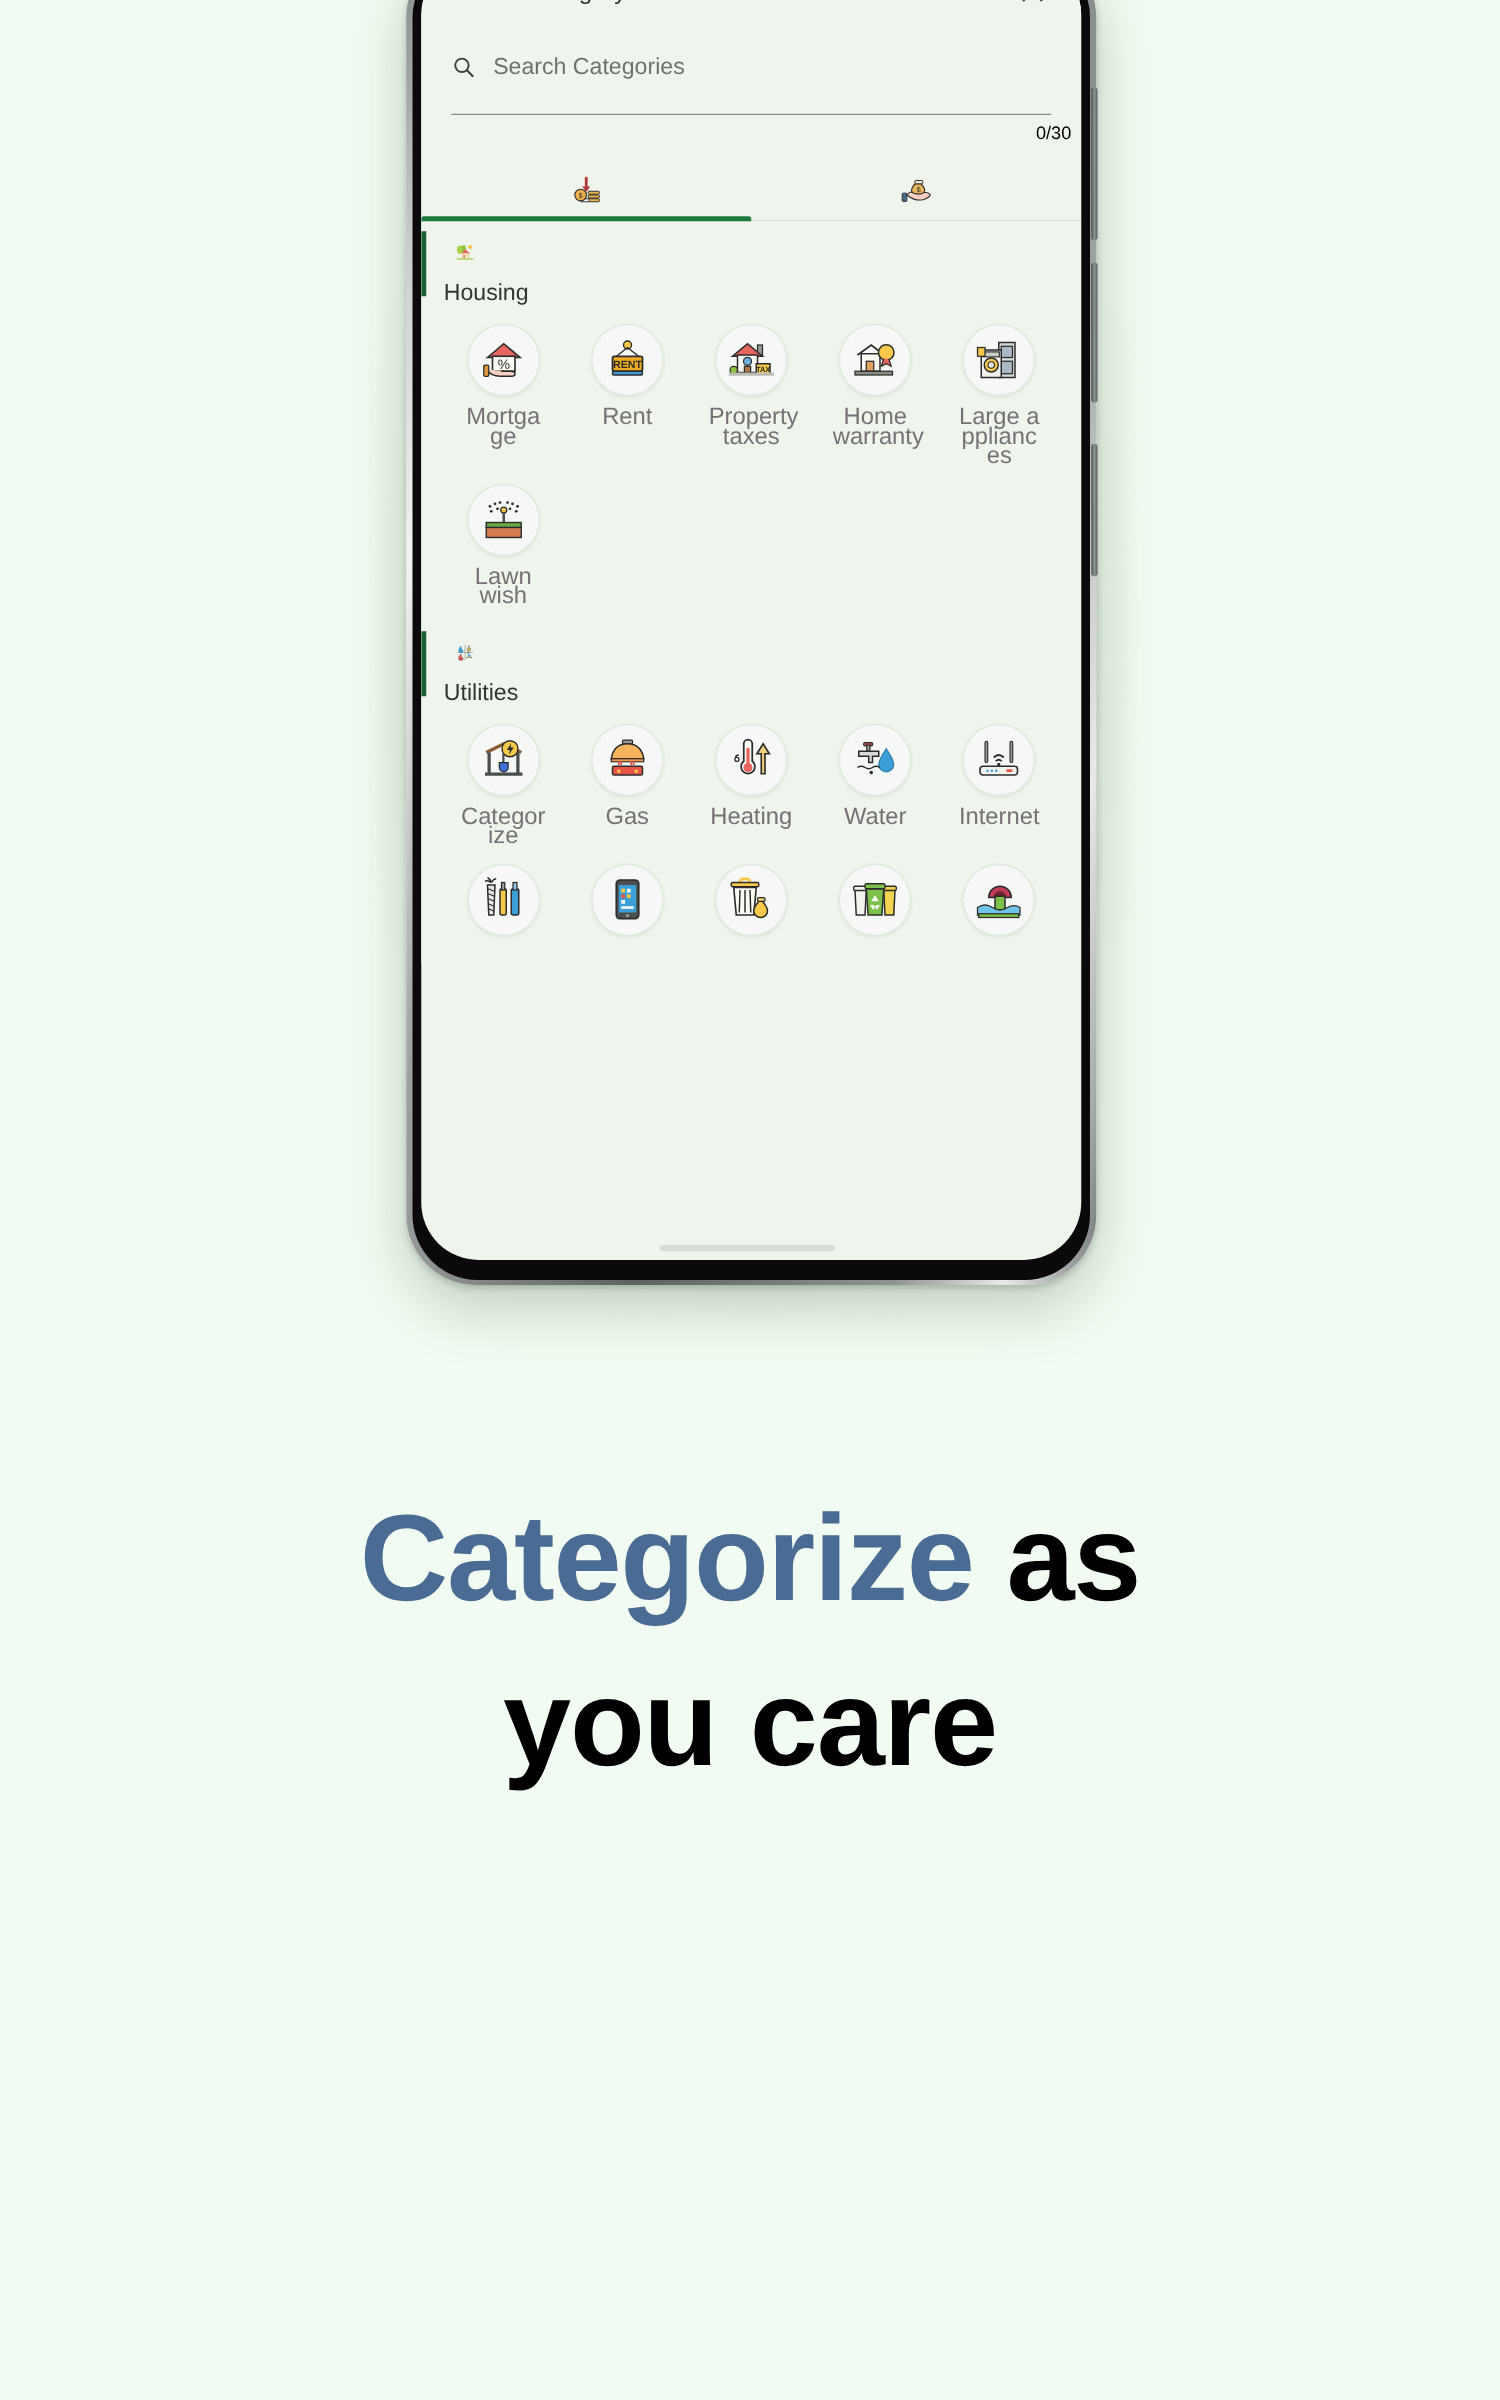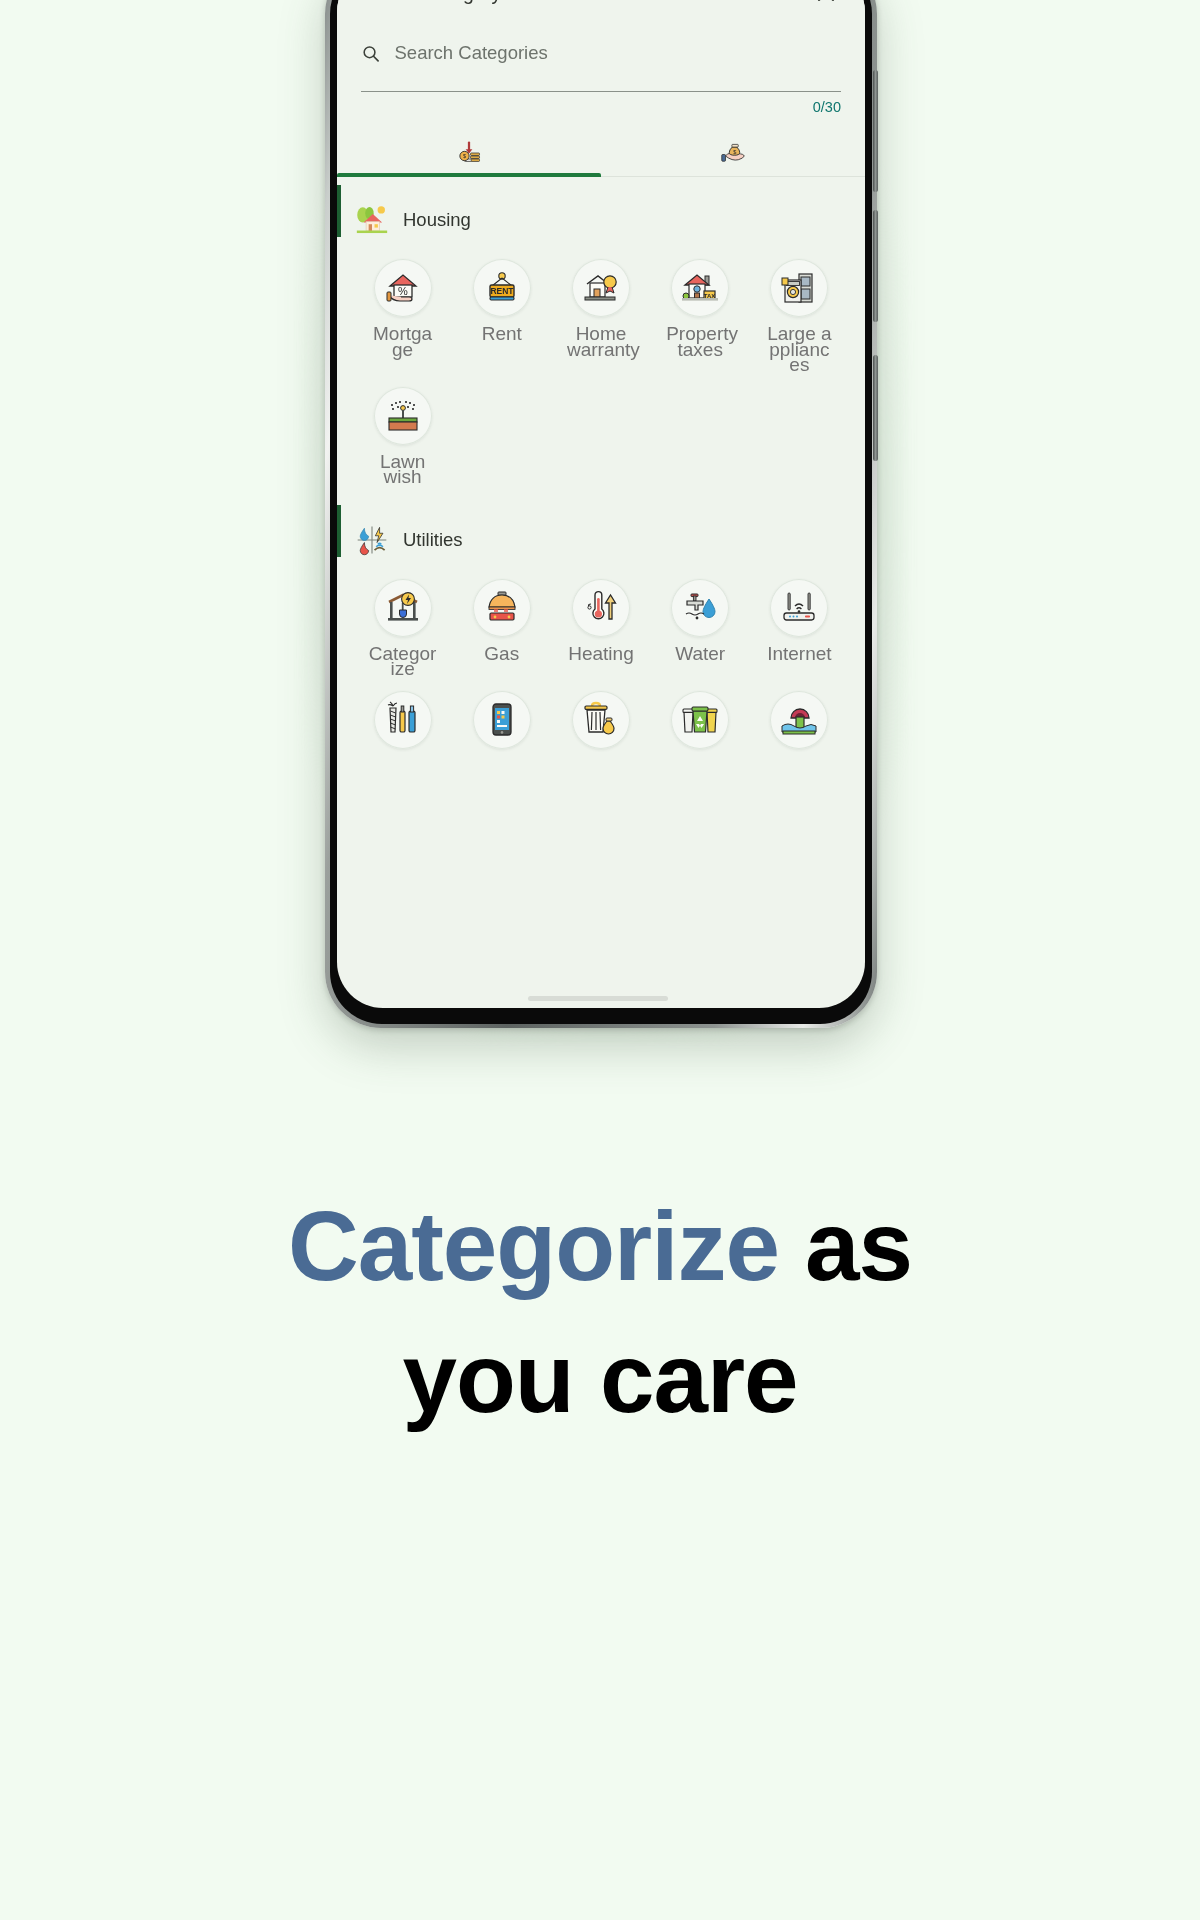--- a/index.html
+++ b/index.html
@@ -125,23 +125,23 @@
     background: transparent;
     font-family: "Liberation Sans", sans-serif;
     font-size: 18.5px;
     color: #31352f;
     width: 100%;
   }
   .search-input::placeholder { color: #6d736c; }
 
   .counter {
     text-align: right;
-    margin: 7px 24px 0 0;
+    margin: 7px 8px 0 0;
     font-size: 14.5px;
-    color: #0f766e;
+    color: #000000;
   }
 
   
   .tabs {
     display: flex;
     margin-top: 15px;
     border-bottom: 1.2px solid #dde3db;
     position: relative;
   }
   .tab {
@@ -168,24 +168,24 @@
   }
   .section-accent {
     position: absolute;
     left: 0; top: 8px;
     width: 4px;
     height: 52px;
     background: #1d5e32;
   }
   .section-head {
     display: flex;
-    align-items: center;
     gap: 14px;
     padding-left: 18px;
     height: 50px;
+    flex-direction: column;
   }
   .section-name {
     font-size: 18.5px;
     color: #31352f;
   }
 
   
   .cat-grid {
     display: grid;
     grid-template-columns: repeat(5, 1fr);
@@ -339,46 +339,46 @@
                 <text x="20" y="26" font-size="8.5" font-weight="bold" text-anchor="middle" fill="#2b2b2b" font-family="Liberation Sans, sans-serif">RENT</text>
               </svg>
             </div>
             <div class="cat-label nb">Rent</div>
           </div>
 
 
           <div class="cat-item">
             <div class="cat-bubble">
               <svg width="40" height="40" viewBox="0 0 40 40">
-                <path d="M6 16 L17 8 L26 15" fill="none" stroke="#2b2b2b" stroke-width="1.4"></path>
-                <rect x="9" y="15" width="15" height="14" fill="#fbfbf6" stroke="#2b2b2b" stroke-width="1.2"></rect>
-                <rect x="13" y="21" width="6" height="8" fill="#e2a25c" stroke="#2b2b2b" stroke-width="1"></rect>
-                <circle cx="29" cy="14" r="6.2" fill="#f6c94b" stroke="#2b2b2b" stroke-width="1.2"></circle>
-                <path d="M27 19 l-2 6 l4 -2 l4 2 l-2 -6" fill="#e8655e" stroke="#2b2b2b" stroke-width="1"></path>
-                <rect x="4" y="29" width="30" height="3" fill="#8a8f86" stroke="#2b2b2b" stroke-width="1"></rect>
-              </svg>
-            </div>
-            <div class="cat-label nb">Home warranty</div>
-          </div>
-
-          <div class="cat-item">
-            <div class="cat-bubble">
-              <svg width="40" height="40" viewBox="0 0 40 40">
                 <rect x="25" y="8" width="4" height="9" fill="#9a9a94" stroke="#2b2b2b" stroke-width="1"></rect>
                 <path d="M5 17 L17 7 L29 17 Z" fill="#e8655e" stroke="#2b2b2b" stroke-width="1.3"></path>
                 <rect x="9" y="16" width="16" height="14" fill="#fbfbf6" stroke="#2b2b2b" stroke-width="1.2"></rect>
                 <circle cx="17" cy="21" r="3.2" fill="#6fb2dd" stroke="#2b2b2b" stroke-width="1"></circle>
                 <rect x="14.5" y="25" width="5" height="5" fill="#b0754a" stroke="#2b2b2b" stroke-width="1"></rect>
                 <rect x="24" y="23" width="11" height="8" fill="#f6c94b" stroke="#2b2b2b" stroke-width="1.2"></rect>
                 <text x="29.5" y="29.5" font-size="6" font-weight="bold" text-anchor="middle" fill="#2b2b2b" font-family="Liberation Sans, sans-serif">TAX</text>
                 <circle cx="6" cy="28" r="3" fill="#8cc63f" stroke="#2b2b2b" stroke-width="1"></circle>
                 <rect x="2" y="30" width="36" height="2.6" fill="#b9bdb4"></rect>
               </svg>
             </div>
             <div class="cat-label nb">Property taxes</div>
+          </div>
+
+          <div class="cat-item">
+            <div class="cat-bubble">
+              <svg width="40" height="40" viewBox="0 0 40 40">
+                <path d="M6 16 L17 8 L26 15" fill="none" stroke="#2b2b2b" stroke-width="1.4"></path>
+                <rect x="9" y="15" width="15" height="14" fill="#fbfbf6" stroke="#2b2b2b" stroke-width="1.2"></rect>
+                <rect x="13" y="21" width="6" height="8" fill="#e2a25c" stroke="#2b2b2b" stroke-width="1"></rect>
+                <circle cx="29" cy="14" r="6.2" fill="#f6c94b" stroke="#2b2b2b" stroke-width="1.2"></circle>
+                <path d="M27 19 l-2 6 l4 -2 l4 2 l-2 -6" fill="#e8655e" stroke="#2b2b2b" stroke-width="1"></path>
+                <rect x="4" y="29" width="30" height="3" fill="#8a8f86" stroke="#2b2b2b" stroke-width="1"></rect>
+              </svg>
+            </div>
+            <div class="cat-label nb">Home warranty</div>
           </div>
 
           <div class="cat-item">
             <div class="cat-bubble">
               <svg width="40" height="40" viewBox="0 0 40 40">
                 <rect x="20" y="6" width="13" height="28" fill="#d9dcd6" stroke="#2b2b2b" stroke-width="1.2"></rect>
                 <rect x="22" y="9" width="9" height="9" fill="#a8b8c4" stroke="#2b2b2b" stroke-width="1"></rect>
                 <rect x="22" y="21" width="9" height="10" fill="#a8b8c4" stroke="#2b2b2b" stroke-width="1"></rect>
                 <rect x="6" y="12" width="16" height="22" fill="#f0f1ed" stroke="#2b2b2b" stroke-width="1.2"></rect>
                 <circle cx="14" cy="24" r="5.6" fill="#f6c94b" stroke="#2b2b2b" stroke-width="1.2"></circle>

